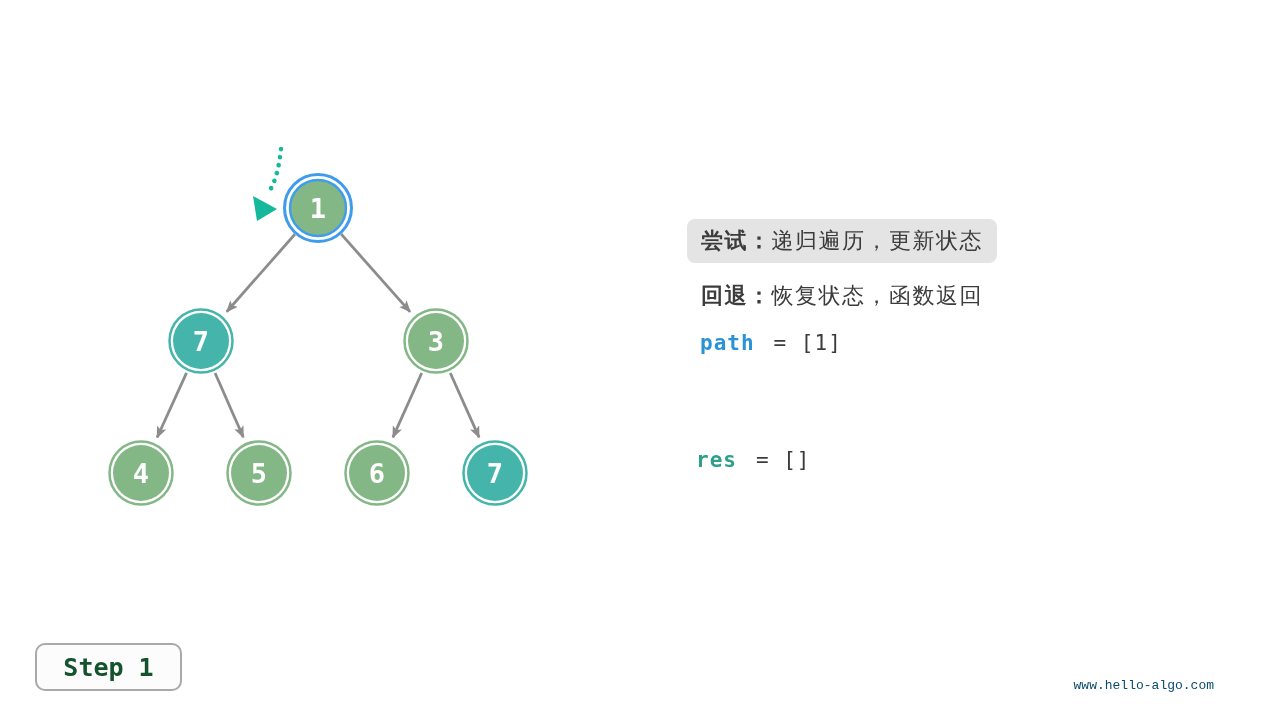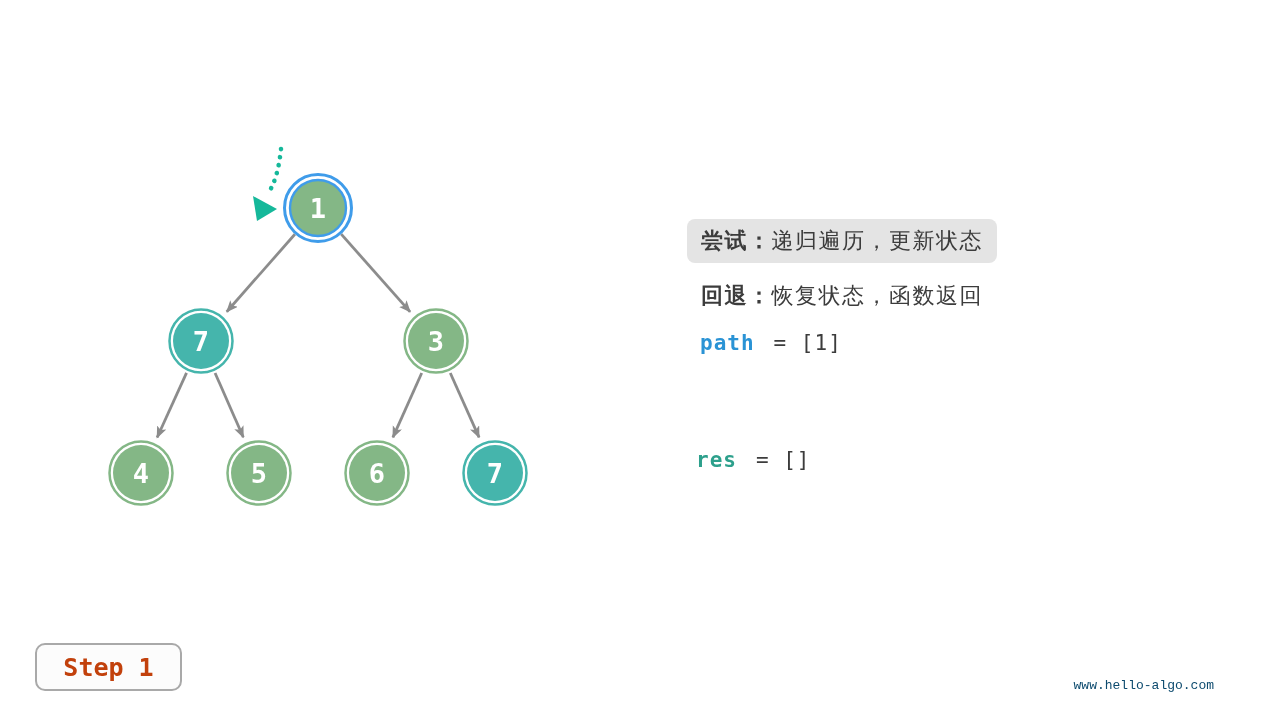--- a/index.html
+++ b/index.html
@@ -47,21 +47,21 @@
     left: 35px; top: 643px;
     width: 147px; height: 48px;
     background: #fcfcfc;
     border: 2px solid #a9a9a9;
     border-radius: 10px;
     box-sizing: border-box;
     display: flex; align-items: center; justify-content: center;
     font-family: "DejaVu Sans Mono", monospace;
     font-weight: bold;
     font-size: 25px;
-    color: #c2410c;
+    color: #14532d;
     white-space: pre;
   }
 
   
   .watermark {
     position: absolute;
     right: 66px; top: 678px;
     font-family: Liberation Mono, monospace;
     font-size: 13px;
     color: #0c4a6e;

